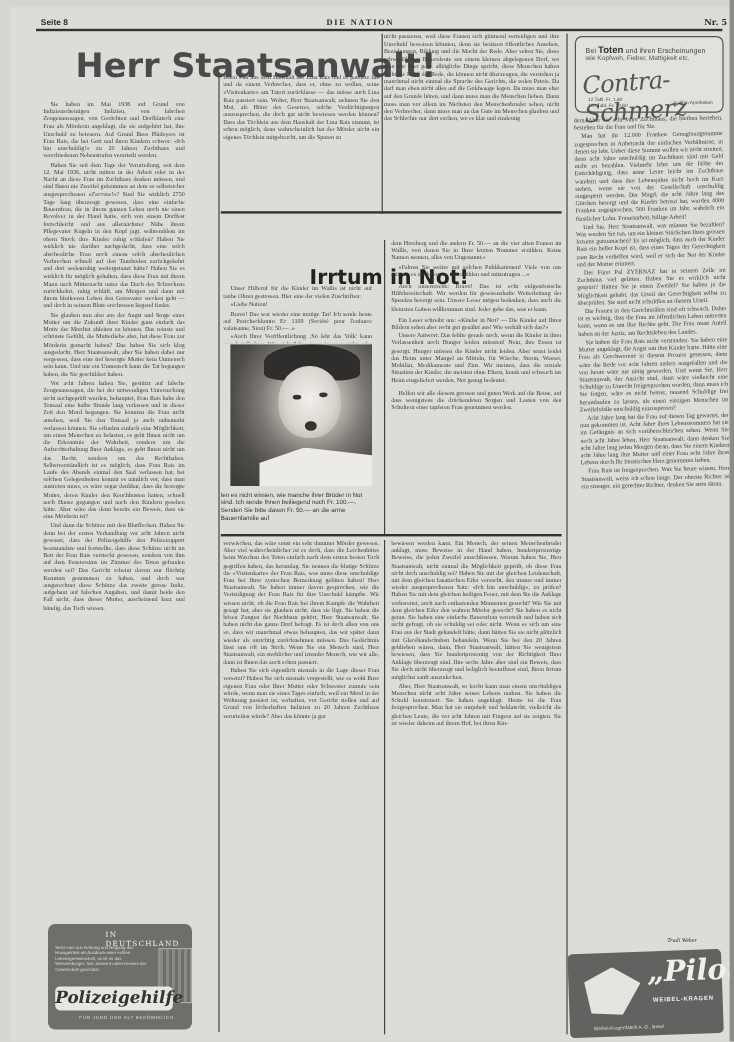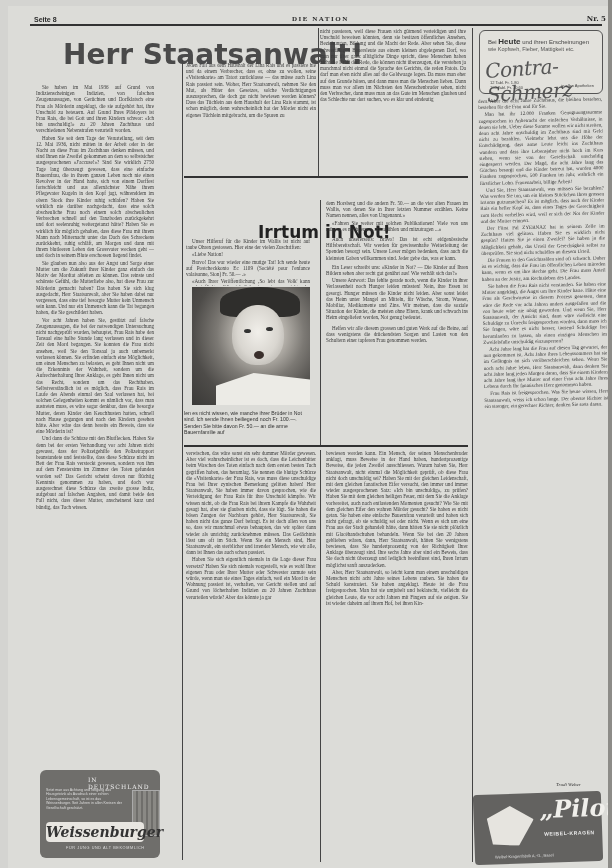--- a/index.html
+++ b/index.html
@@ -1,21 +1,21 @@
 <!DOCTYPE html>
 <html><head>
 <meta charset="utf-8">
 <style>
   html,body{margin:0;padding:0;}
   body{width:612px;height:868px;background:#d4d4d1;overflow:hidden;position:relative;
        font-family:"DejaVu Serif",serif;color:#2b2b2b;}
   .page{position:absolute;left:8px;top:6px;width:600px;height:862px;background:#dcdcd8;}
   .hdr{position:absolute;left:28px;top:10px;width:584px;height:14px;font-size:7px;}
   .hdr .pg{position:absolute;left:6px;top:6px;font-family:"Liberation Sans",sans-serif;font-weight:bold;}
-  .hdr .mast{position:absolute;left:264px;top:5px;letter-spacing:1.5px;font-weight:bold;font-family:"Liberation Serif",serif;}
+  .hdr .mast{position:absolute;left:244px;top:5px;letter-spacing:1.5px;font-weight:bold;font-family:"Liberation Serif",serif;}
   .hdr .no{position:absolute;right:6px;top:4px;font-weight:bold;}
   .rule{position:absolute;left:30px;top:24px;width:572px;height:2px;background:#333;}
   .col{position:absolute;font-size:5.1px;line-height:6.2px;text-align:justify;color:#3a3a3a;
        font-family:"Liberation Serif",serif;overflow:hidden;}
   .col p{margin:0 0 1px 0;text-indent:6px;}
   .vrule{position:absolute;width:1px;background:#444;}
   .hrule{position:absolute;height:2px;background:#333;}
   .h1{position:absolute;left:63px;top:38px;font-family:"DejaVu Sans",sans-serif;font-weight:bold;
       font-size:28px;color:#4a4a4a;letter-spacing:0px;}
   .h2{position:absolute;left:258px;top:222px;font-family:"DejaVu Sans",sans-serif;font-weight:bold;
@@ -128,21 +128,21 @@
 <div class="col" style="left:326px;top:450px;width:142px;height:412px;">
   <p style="text-indent:0">bewiesen werden kann. Ein Mensch, der seinen Menschenbruder anklagt, muss Beweise in der Hand haben, hundertprozentige Beweise, die jeden Zweifel ausschliessen. Warum haben Sie, Herr Staatsanwalt, nicht einmal die Möglichkeit geprüft, ob diese Frau nicht doch unschuldig sei? Haben Sie mit der gleichen Leidenschaft, mit dem gleichen fanatischen Eifer versucht, den immer und immer wieder ausgesprochenen Satz: «Ich bin unschuldig», zu prüfen? Haben Sie mit dem gleichen heiligen Feuer, mit dem Sie die Anklage vorbereitet, auch nach entlastenden Momenten gesucht? Wie Sie mit dem gleichen Eifer den wahren Mörder gesucht? Sie haben es nicht getan. Sie haben eine einfache Bauernfrau verurteilt und haben sich nicht gefragt, ob sie schuldig sei oder nicht. Wenn es sich um eine Frau aus der Stadt gehandelt hätte, dann hätten Sie sie nicht plötzlich mit Glacéhandschuhen behandeln. Wenn Sie bei den 20 Jahren geblieben wären, dann, Herr Staatsanwalt, hätten Sie wenigstens bewiesen, dass Sie hundertprozentig von der Richtigkeit Ihrer Anklage überzeugt sind. Ihre sechs Jahre aber sind ein Beweis, dass Sie doch nicht überzeugt und lediglich beeinflusst sind, Ihren Irrtum möglichst sanft auszudecken.</p>
   <p>Aber, Herr Staatsanwalt, so leicht kann man einem unschuldigen Menschen nicht acht Jahre seines Lebens rauben. Sie haben die Schuld konstruiert. Sie haben angeklagt. Heute ist die Frau freigesprochen. Man hat sie umjubelt und beklatscht, vielleicht die gleichen Leute, die vor acht Jahren mit Fingern auf sie zeigten. Sie ist wieder daheim auf ihrem Hof, bei ihren Kin-</p>
 </div>
 
 <div class="vrule" style="left:472px;top:28px;height:834px;"></div>
 
 <div class="ad-grippe">
   <div class="l1">
     <span>Bei</span>
-    <b>Heute</b>
+    <b>Toten</b>
     <span>und ihren Erscheinungen</span>
   </div>
   <div class="l2">wie Kopfweh, Fieber, Mattigkeit etc.</div>
   <div class="brand">Contra-Schmerz</div>
   <div class="price">
     <div>12 Tabl. Fr. 1.80</div>
     <div>100 Tabl. Fr. 10.60</div>
   </div>
   <div class="avail">in allen Apotheken</div>
 </div>
@@ -156,21 +156,21 @@
   <p>Sie haben die Frau Rais nicht verstanden. Sie haben eine Mutter angeklagt, die Angst um ihre Kinder hatte. Hätte eine Frau als Geschworene in diesem Prozess gesessen, dann wäre die Rede vor acht Jahren anders ausgefallen und die von heute wäre nie nötig geworden. Und wenn Sie, Herr Staatsanwalt, der Ansicht sind, dann wäre vielleicht eine Schuldige zu Unrecht freigesprochen worden, dann muss ich Sie fragen, wäre es nicht besser, tausend Schuldige frei herumlaufen zu lassen, als einen einzigen Menschen im Zweifelsfalle unschuldig einzusperren?</p>
   <p>Acht Jahre lang hat die Frau auf diesen Tag gewartet, der nun gekommen ist. Acht Jahre ihres Lebenssommers hat sie im Gefängnis an sich vorüberschleichen sehen. Wenn Sie noch acht Jahre leben, Herr Staatsanwalt, dann denken Sie acht Jahre lang jeden Morgen daran, dass Sie einem Kindern acht Jahre lang ihre Mutter und einer Frau acht Jahre ihres Lebens durch Ihr fanatisches Herz genommen haben.</p>
   <p>Frau Rais ist freigesprochen. Was Sie heute wissen, Herr Staatsanwalt, weiss ich schon lange. Der oberste Richter ist ein strenger, ein gerechter Richter, denken Sie stets daran.</p>
 </div>
 <div class="sig">Trudi Weber</div>
 
 <div class="ad-wb">
   <div class="t">IN DEUTSCHLAND</div>
   <div class="txt">Setzt man aus Achtung und Neigung das Hausgetränk als Ausdruck einer echten Lebensgemeinschaft, so ist es das Weissenburger. Seit Jahren in allen Kreisen der Gesellschaft geschätzt.</div>
   <div class="img"></div>
-  <div class="logo">Weissenburger</div>
+  <div class="logo">Polizeigehilfe</div>
   <div class="sub">FÜR JUNG UND ALT BEKÖMMLICH</div>
 </div>
 
 <div class="ad-pilot">
   <div class="collar"></div>
   <div class="brand">„Pilot"</div>
   <div class="w">WEIBEL-KRAGEN</div>
   <div class="f">Weibel-Kragenfabrik A.-G., Basel</div>
 </div>
 

